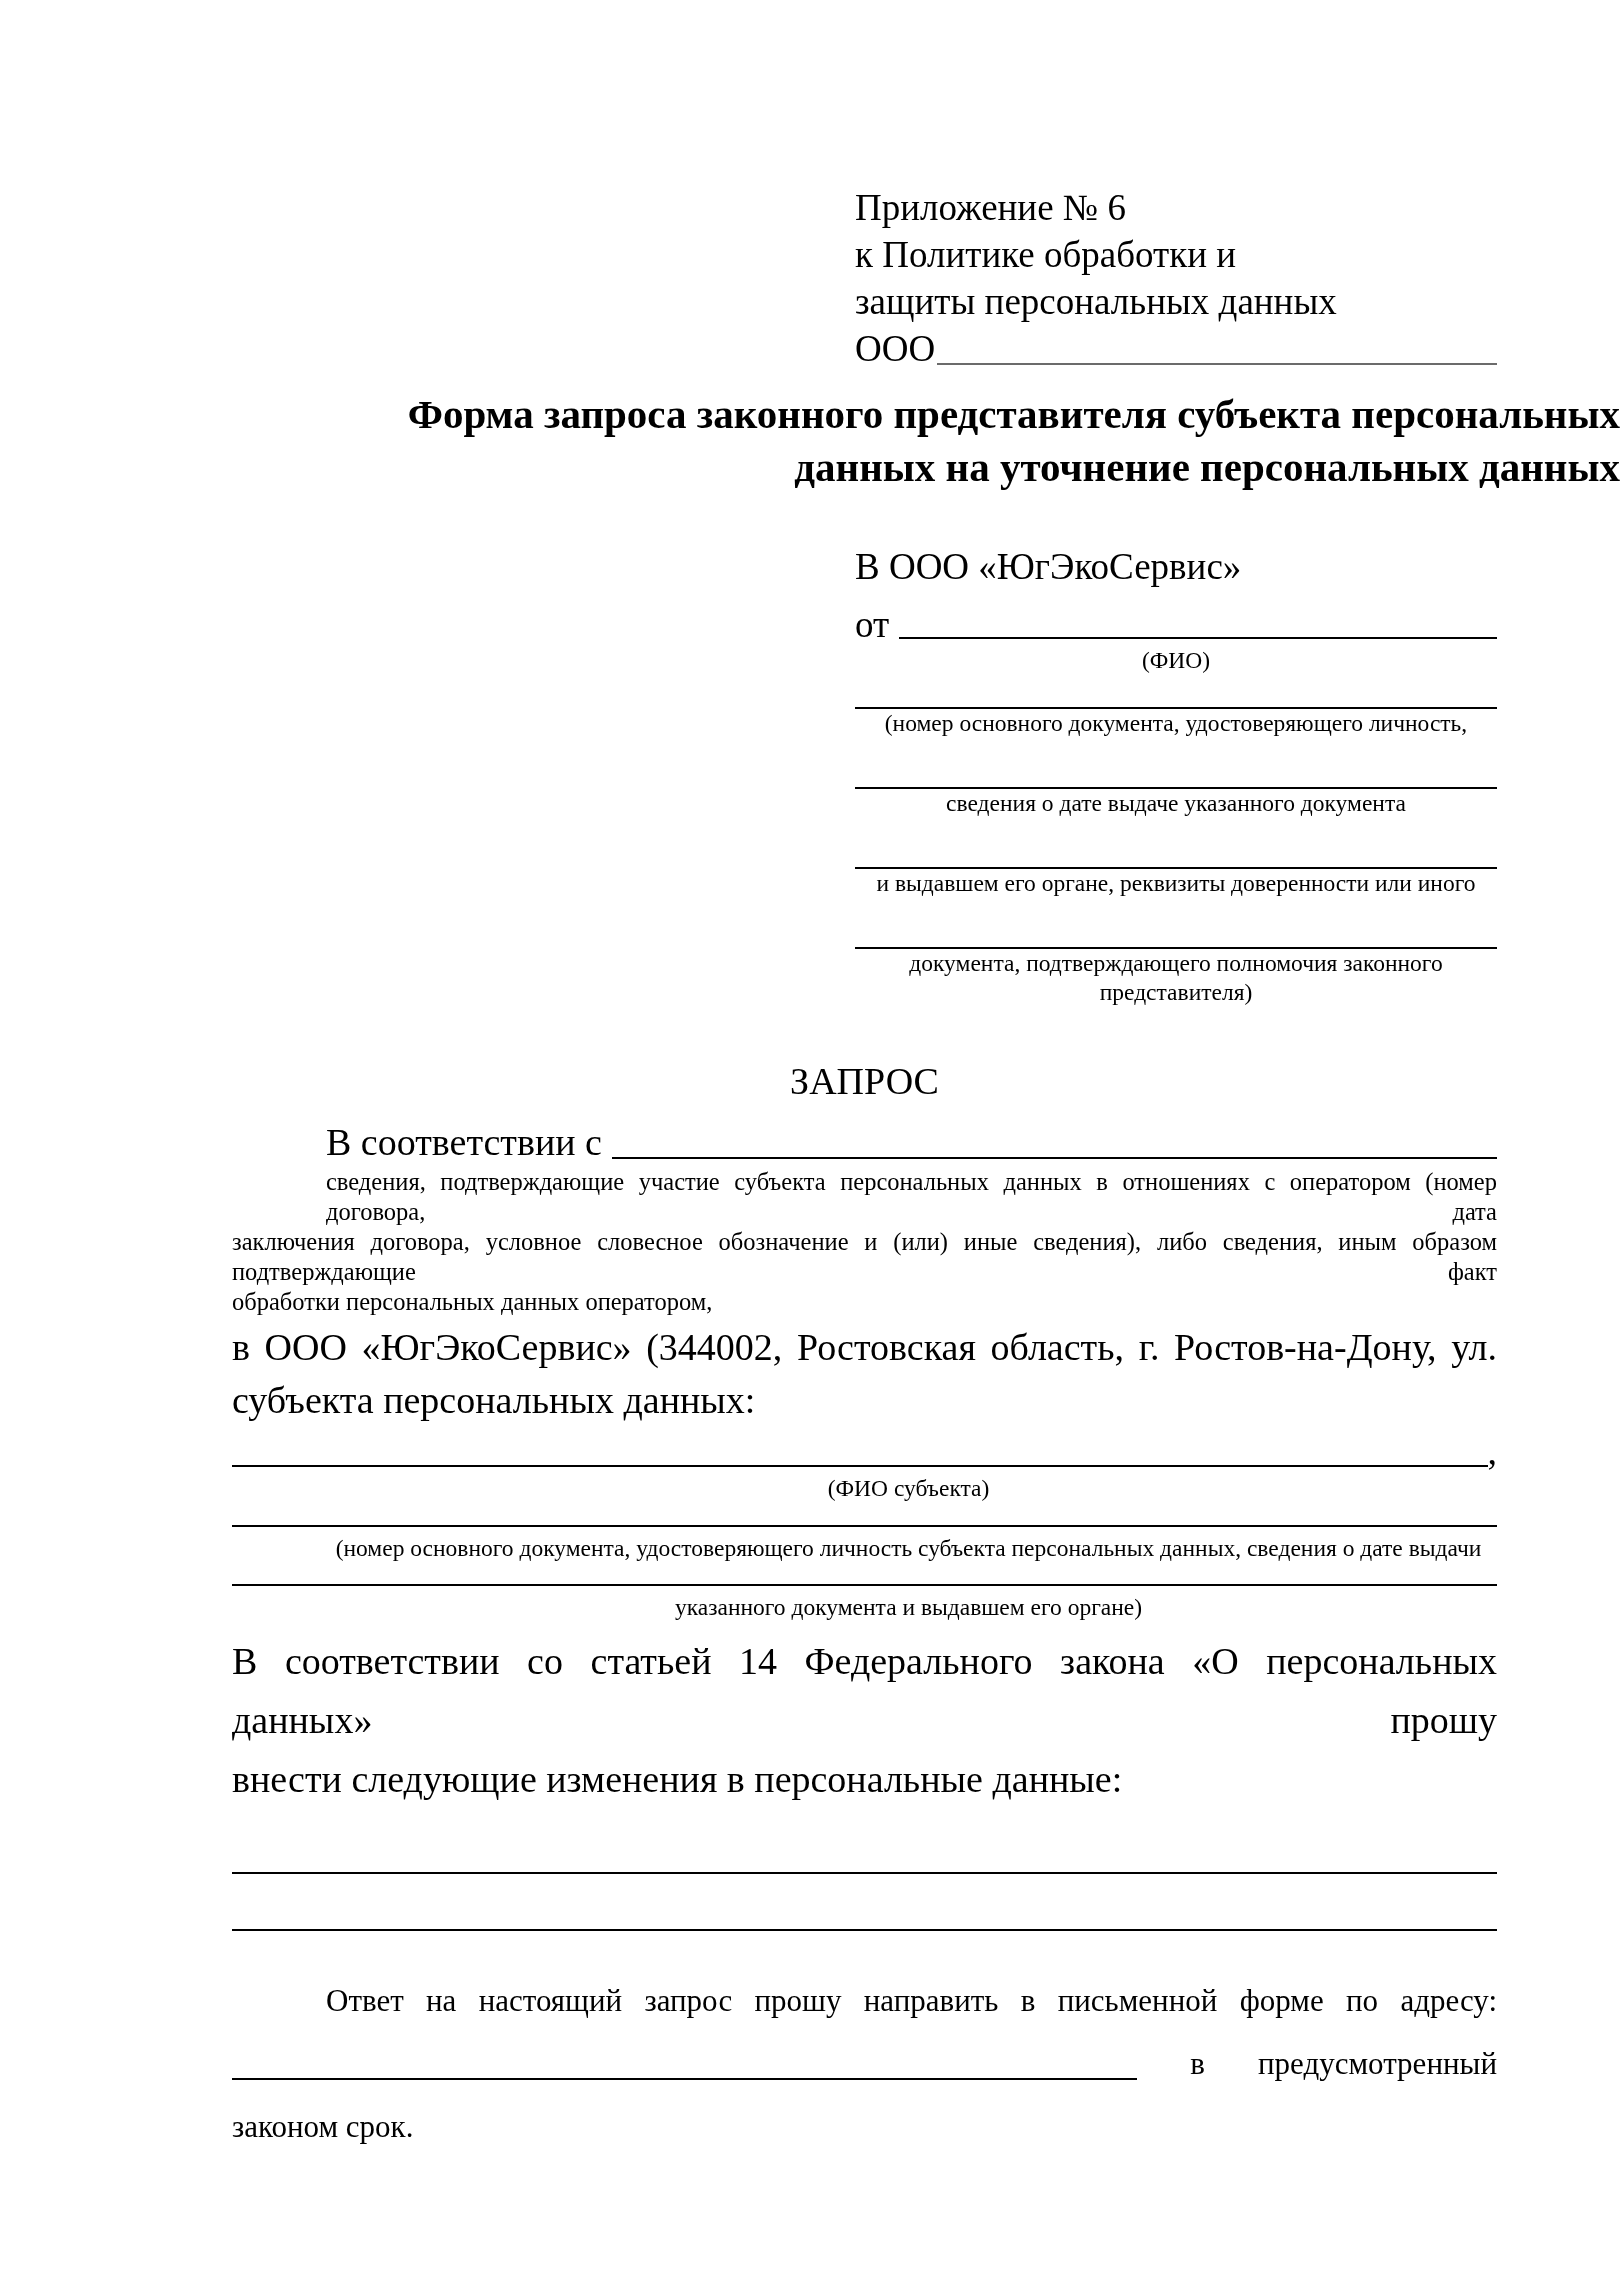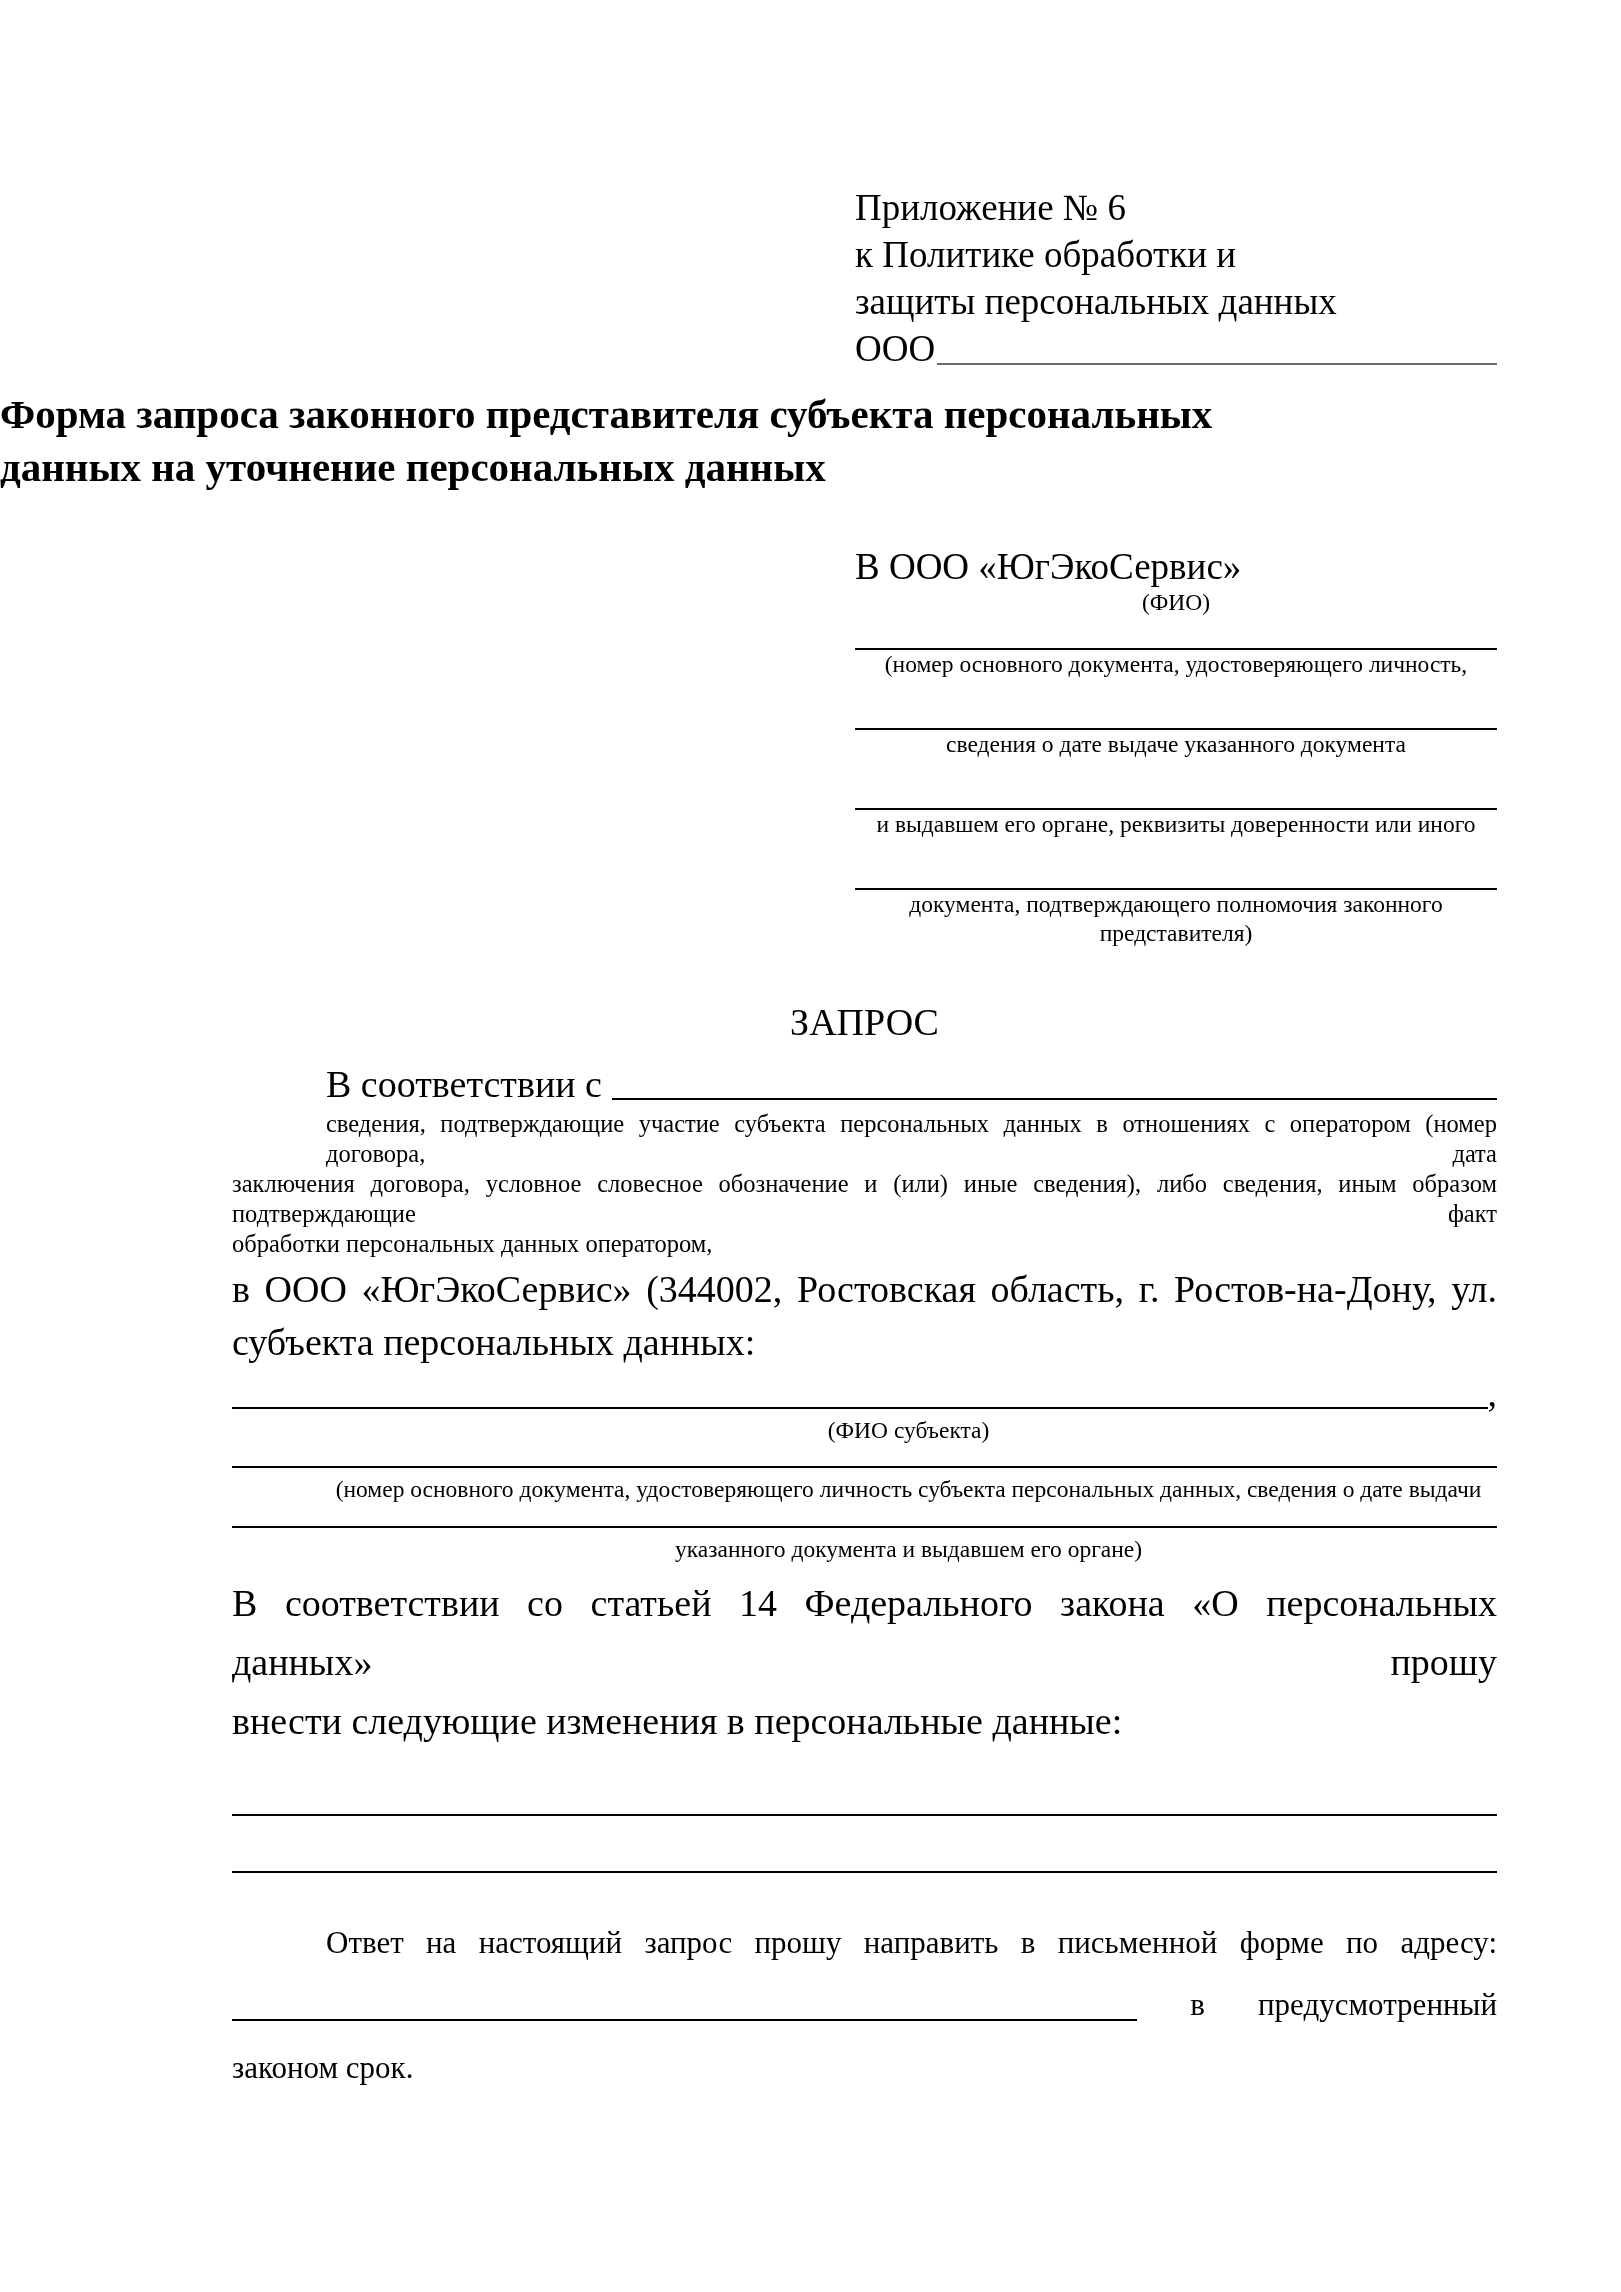--- a/index.html
+++ b/index.html
@@ -16,21 +16,21 @@
   }
 
   
   .annex { margin-left: 623px; font-size: 37px; line-height: 47px; }
   .annex-ooo { display: flex; align-items: stretch; }
   .annex-ooo .u { flex: 1; border-bottom: 2px solid #6b6b6b; margin-bottom: 6.9px; margin-left: 2px; }
 
   
   .doc-title {
     margin: 15.7px -123px 0 -232px;   
-    text-align: left;
+    text-align: right;
     font-weight: bold;
     font-size: 41px;
     line-height: 53px;
   }
 
   
   .addressee { margin-top: 51px; margin-left: 623px; font-size: 37px; }
   .from-row { display: flex; align-items: stretch; margin-top: 15.7px; }
   .from-row .fill { flex: 1; border-bottom: 2.9px solid #000; margin-bottom: 6.9px; margin-left: 9.8px; }
   .addr-cap { font-size: 23.5px; line-height: 29px; text-align: center; }
@@ -91,20 +91,24 @@
     </div>
   </div>
 
   <div class="doc-title">
     <div>Форма запроса законного представителя субъекта персональных</div>
     <div>данных на уточнение персональных данных</div>
   </div>
 
   <div class="addressee">
     <div>В ООО «ЮгЭкоСервис»</div>
+    <div class="from-row">
+      <span>от</span>
+      <span class="fill"></span>
+    </div>
     <div class="addr-cap">(ФИО)</div>
 
     <div class="addr-blank" style="margin-top:5.9px;"></div>
     <div class="addr-cap">(номер основного документа, удостоверяющего личность,</div>
 
     <div class="addr-blank mt"></div>
     <div class="addr-cap">сведения о дате выдаче указанного документа</div>
 
     <div class="addr-blank mt"></div>
     <div class="addr-cap">и выдавшем его органе, реквизиты доверенности или иного</div>

